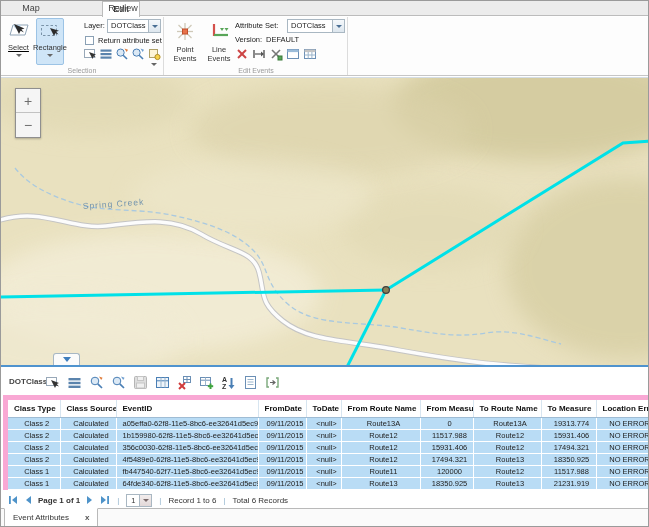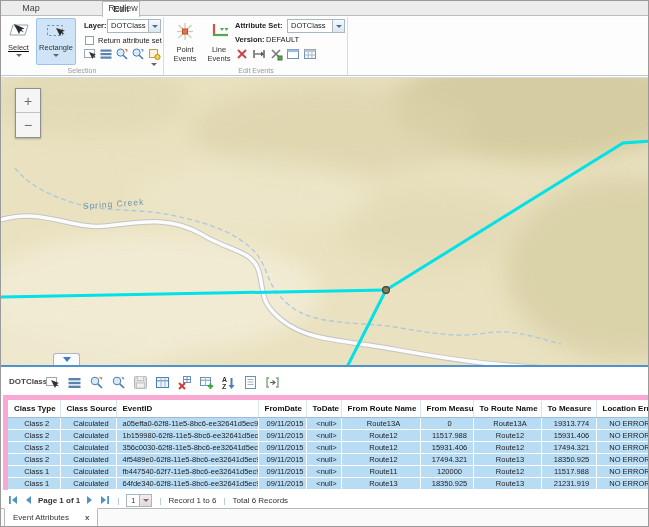--- a/index.html
+++ b/index.html
@@ -12,21 +12,21 @@
   .rtab.active { background:#fff; border:1px solid #bcbcbc; border-bottom:none; height:16px; color:#222; }
 
   
   .ribbon { position:absolute; top:16px; left:0; width:100%; height:59px; background:#fdfdfd; border-bottom:1px solid #c6c6c6; }
   .rgroup { position:absolute; top:0; height:58px; border-right:1px solid #dcdcdc; }
   .rgroup-label { position:absolute; bottom:1px; left:0; width:100%; text-align:center; font-size:7px; color:#9a9a9a; }
   .bigbtn { position:absolute; display:flex; flex-direction:column; align-items:center; justify-content:flex-start; padding-top:3px; gap:1px; border:1px solid transparent; border-radius:2px; cursor:pointer; }
   .bigbtn.active { background:#cfe5f7; border-color:#9cc3e5; }
   .bigbtn .blabel { font-size:7.5px; color:#333; white-space:nowrap; line-height:8px; text-align:center; }
   .caret { width:0; height:0; border-left:3px solid transparent; border-right:3px solid transparent; border-top:3px solid #666; margin-top:1px; }
-  .rlabel { position:absolute; font-size:7.5px; font-weight:700; color:#222; white-space:nowrap; }
+  .rlabel { position:absolute; font-size:7.5px; font-weight:400; color:#222; white-space:nowrap; }
   .rtext  { position:absolute; font-size:7.5px; color:#222; white-space:nowrap;text-align:center; }
   .combo { position:absolute; height:14px; display:flex; }
   .combo .cval { flex:1; border:1px solid #a9b7c2; border-right:none; background:#fff; font-size:7.5px; color:#222; line-height:12px; padding:0 3px; overflow:hidden; white-space:nowrap; }
   .combo .cbtn { width:13px; border:1px solid #a9b7c2; background:linear-gradient(#f5f8fb,#dde6ee); display:flex; align-items:center; justify-content:center; cursor:pointer; }
   .combo .cbtn .caret { margin-top:0; border-top-color:#4a6f94; }
   .chk { position:absolute; width:9px; height:9px; border:1px solid #8aa0b4; background:#fff; cursor:pointer; }
   .sicon { position:absolute; width:14px; height:14px; cursor:pointer; }
   .sicon svg { display:block; }
 
   
@@ -79,21 +79,21 @@
     <div class="rgroup" style="left:0;width:163px;">
       <div class="bigbtn" style="left:2px;top:1px;width:31px;height:47px;text-decoration:underline;">
         <span><svg width="22" height="17" viewBox="0 0 22 17">
               <path d="M5,3 L20,3 L17,13 L2,13 Z" fill="#fff" stroke="#8fa3b5"></path>
               <path d="M5,3 L13,3 L10.5,8.5 L7,6 Z" fill="#bcd6ea"></path>
               <path d="M6,2 L11,12 L12.6,8.8 L16,10.5 L13.4,7.4 L16.5,6.5 Z" fill="#2b2b2b"></path>
             </svg></span>
         <span class="blabel">Select</span>
         <span class="caret"></span>
       </div>
-      <div class="bigbtn active" style="left:35px;top:1px;width:40px;height:47px;">
+      <div class="bigbtn active" style="left:35px;top:1px;width:28px;height:47px;">
         <span><svg width="22" height="17" viewBox="0 0 22 17">
               <rect x="2.5" y="3.5" width="15" height="10" fill="none" stroke="#7a93a8" stroke-dasharray="2.5,2"></rect>
               <path d="M11,6 L15,14 L16.4,11.2 L19.5,12.6 L17.2,9.8 L20,8.8 Z" fill="#2b2b2b"></path>
             </svg></span>
         <span class="blabel">Rectangle</span>
         <span class="caret"></span>
       </div>
       <span class="rlabel" style="left:83px;top:4px;">Layer:</span>
       <div class="combo" style="left:106px;top:2px;width:54px;">
         <span class="cval">DOTClass</span>

